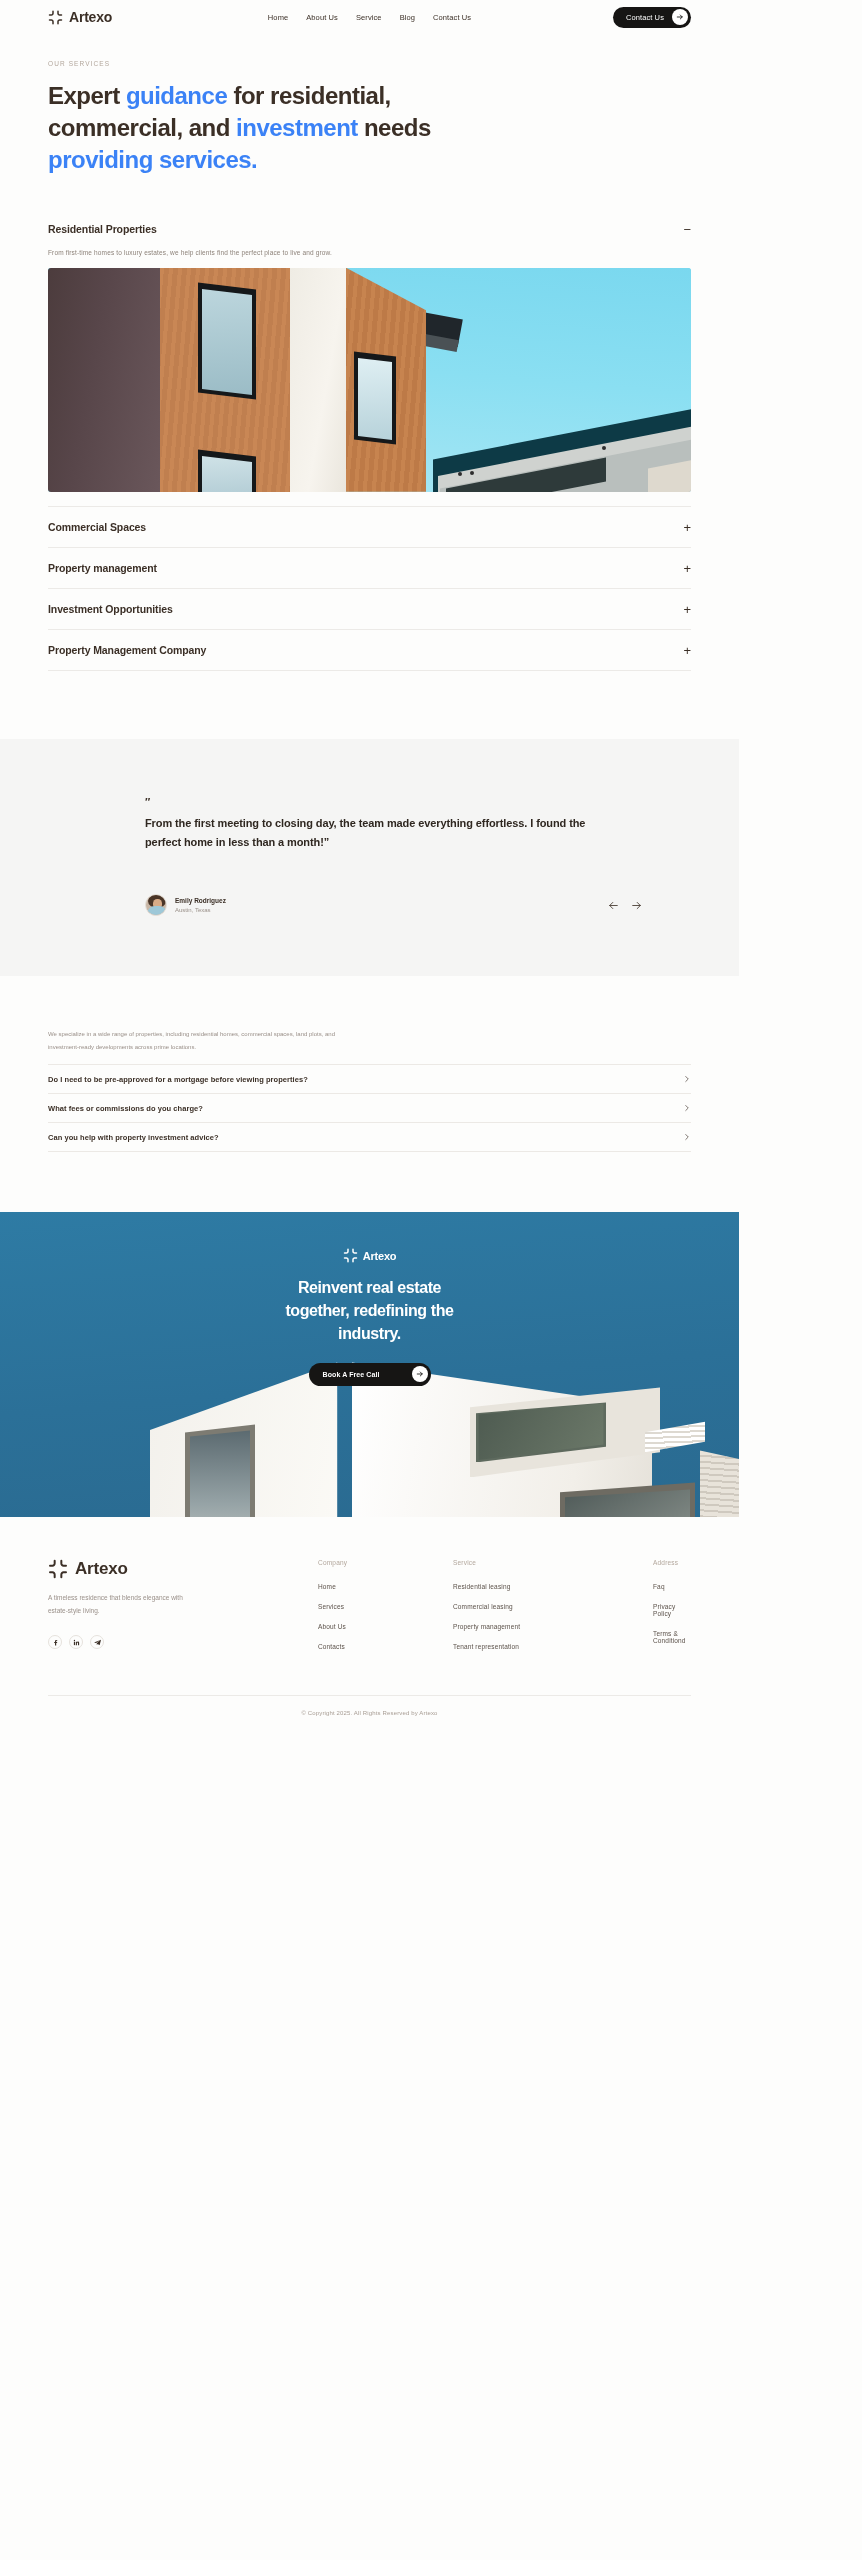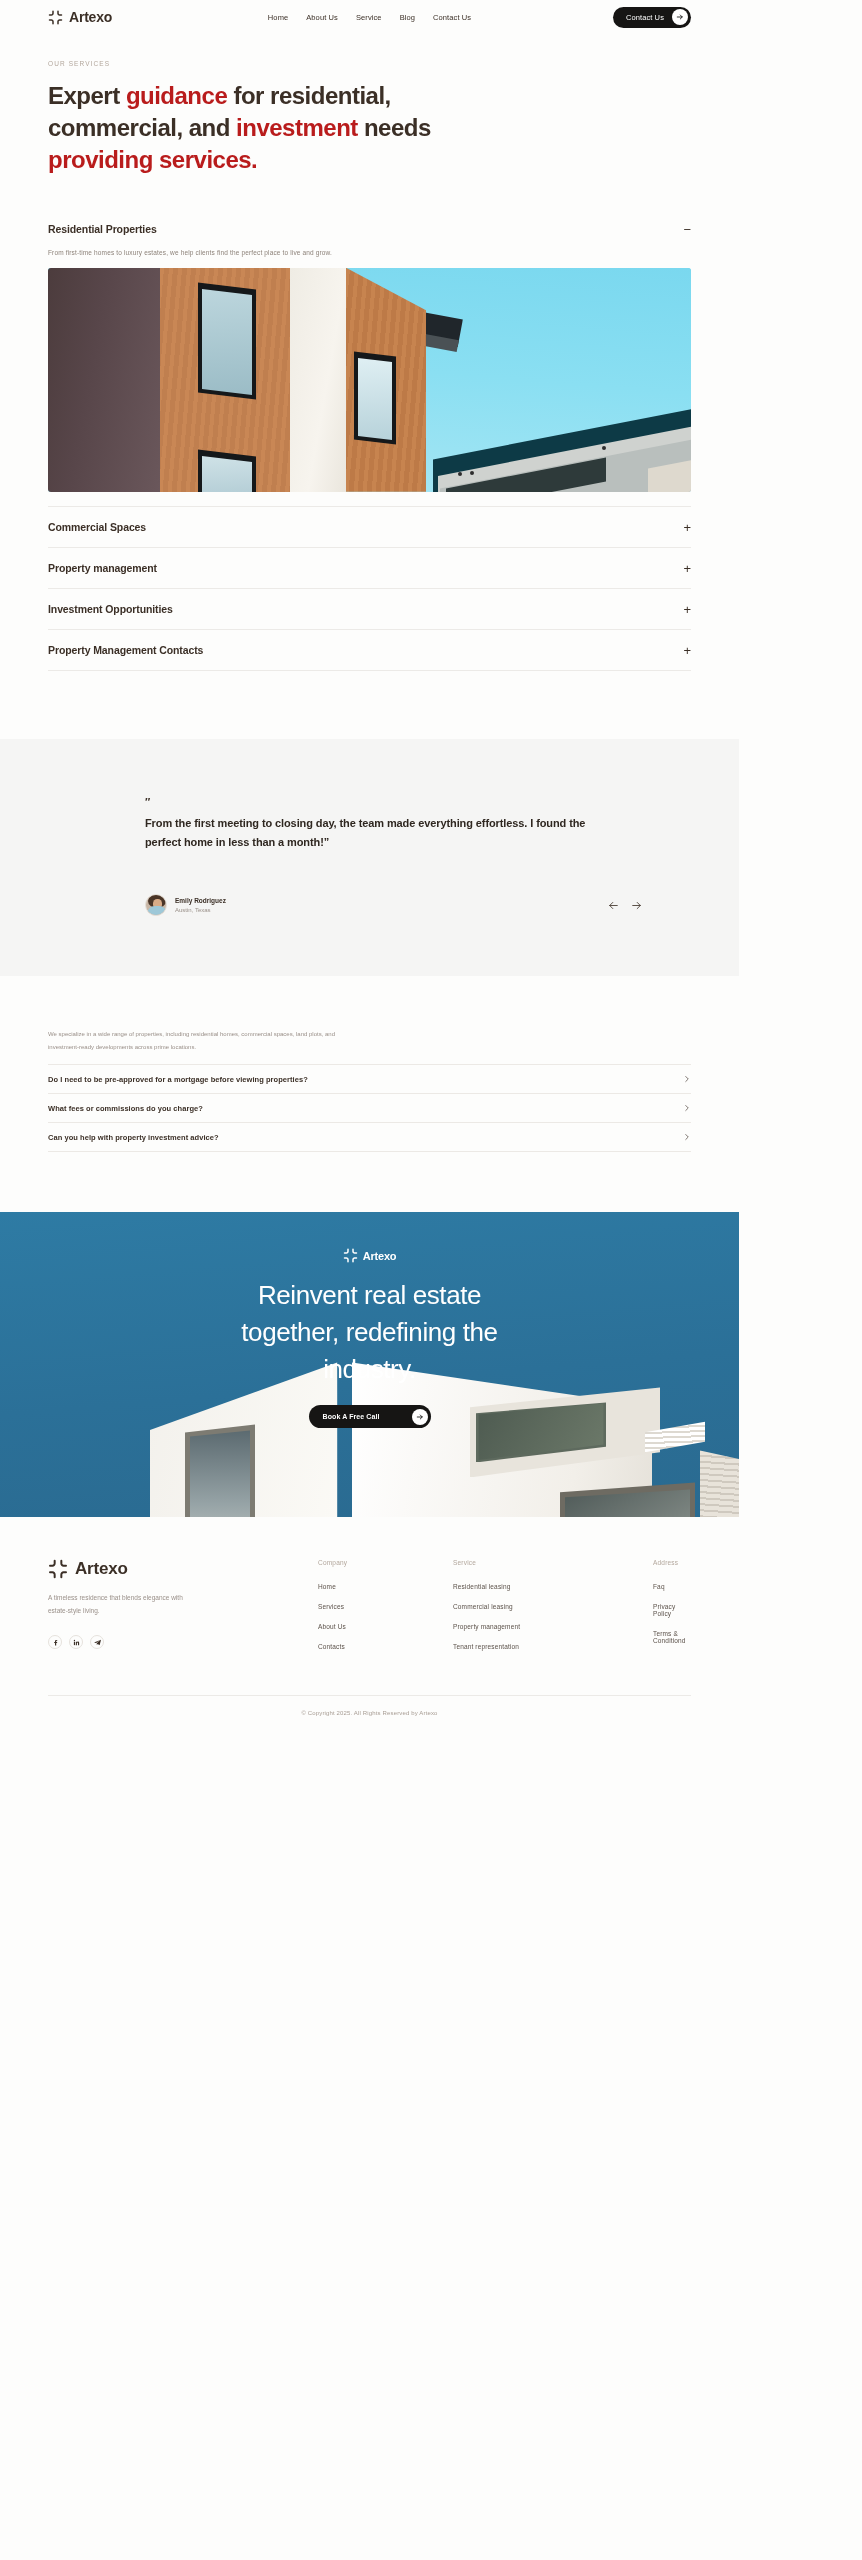--- a/index.html
+++ b/index.html
@@ -49,21 +49,21 @@
   
   .services { padding:26px 48px 0 48px; }
   .eyebrow {
     font-size:6.5px; letter-spacing:1.1px; color:#b3a79c; text-transform:uppercase;
     margin-bottom:13px;
   }
   .big-head {
     font-size:24px; line-height:1.33; font-weight:700; letter-spacing:-0.5px;
     color:#3b2f26; max-width:480px;
   }
-  .big-head .muted { color:#b91c1c; }
+  .big-head .muted { color:#3b82f6; }
 
   .accordion { margin-top:33px; }
   .acc-item { border-bottom:1px solid #eceae7; }
   .acc-head {
     display:flex; align-items:center; justify-content:space-between;
     padding:14px 0 13px 0; cursor:pointer;
   }
   .acc-title { font-size:10.5px; font-weight:700; color:#3b2f26; letter-spacing:-0.1px; }
   .acc-sign { font-size:13px; color:#3b2f26; line-height:1; width:12px; text-align:right; font-weight:400;}
   .acc-body { padding:0 0 14px 0; }
@@ -123,21 +123,21 @@
   
   .cta {
     position:relative; height:305px; overflow:hidden;
     background:linear-gradient(175deg,#2e7ba4 0%,#2b7098 55%,#2a6a90 100%);
   }
   .cta-content { position:relative; z-index:5; padding-top:36px; text-align:center; }
   .cta-brand { display:inline-flex; align-items:center; gap:5px; }
   .cta-brand .brand-name { color:#fff; font-size:11px; }
   .cta-title {
     margin-top:10px;
-    font-size:26px; line-height:1.42; font-weight:400; color:#fff; letter-spacing:-0.4px;
+    font-size:16px; line-height:1.42; font-weight:700; color:#fff; letter-spacing:-0.4px;
   }
   .cta-btn {
     margin:17px auto 0 auto;
     background:#161514; border-radius:999px;
     height:23px; width:122px;
     display:flex; align-items:center; justify-content:space-between;
     padding:0 3px 0 14px; cursor:pointer;
   }
   .cta-btn .label { color:#fff; font-size:7px; font-weight:700; letter-spacing:0.1px;}
 
@@ -269,21 +269,21 @@
         </div>
       </div>
       <div class="acc-item">
         <div class="acc-head">
           <span class="acc-title">Investment Opportunities</span>
           <span class="acc-sign">+</span>
         </div>
       </div>
       <div class="acc-item">
         <div class="acc-head">
-          <span class="acc-title">Property Management Contacts</span>
+          <span class="acc-title">Property Management Company</span>
           <span class="acc-sign">+</span>
         </div>
       </div>
     </div>
   </div>
 
   <div class="testimonial">
     <div class="tst-inner">
       <div class="quote-mark">″</div>
       <div class="tst-quote">From the first meeting to closing day, the team made everything effortless. I found the perfect home in less than a month!”</div>

